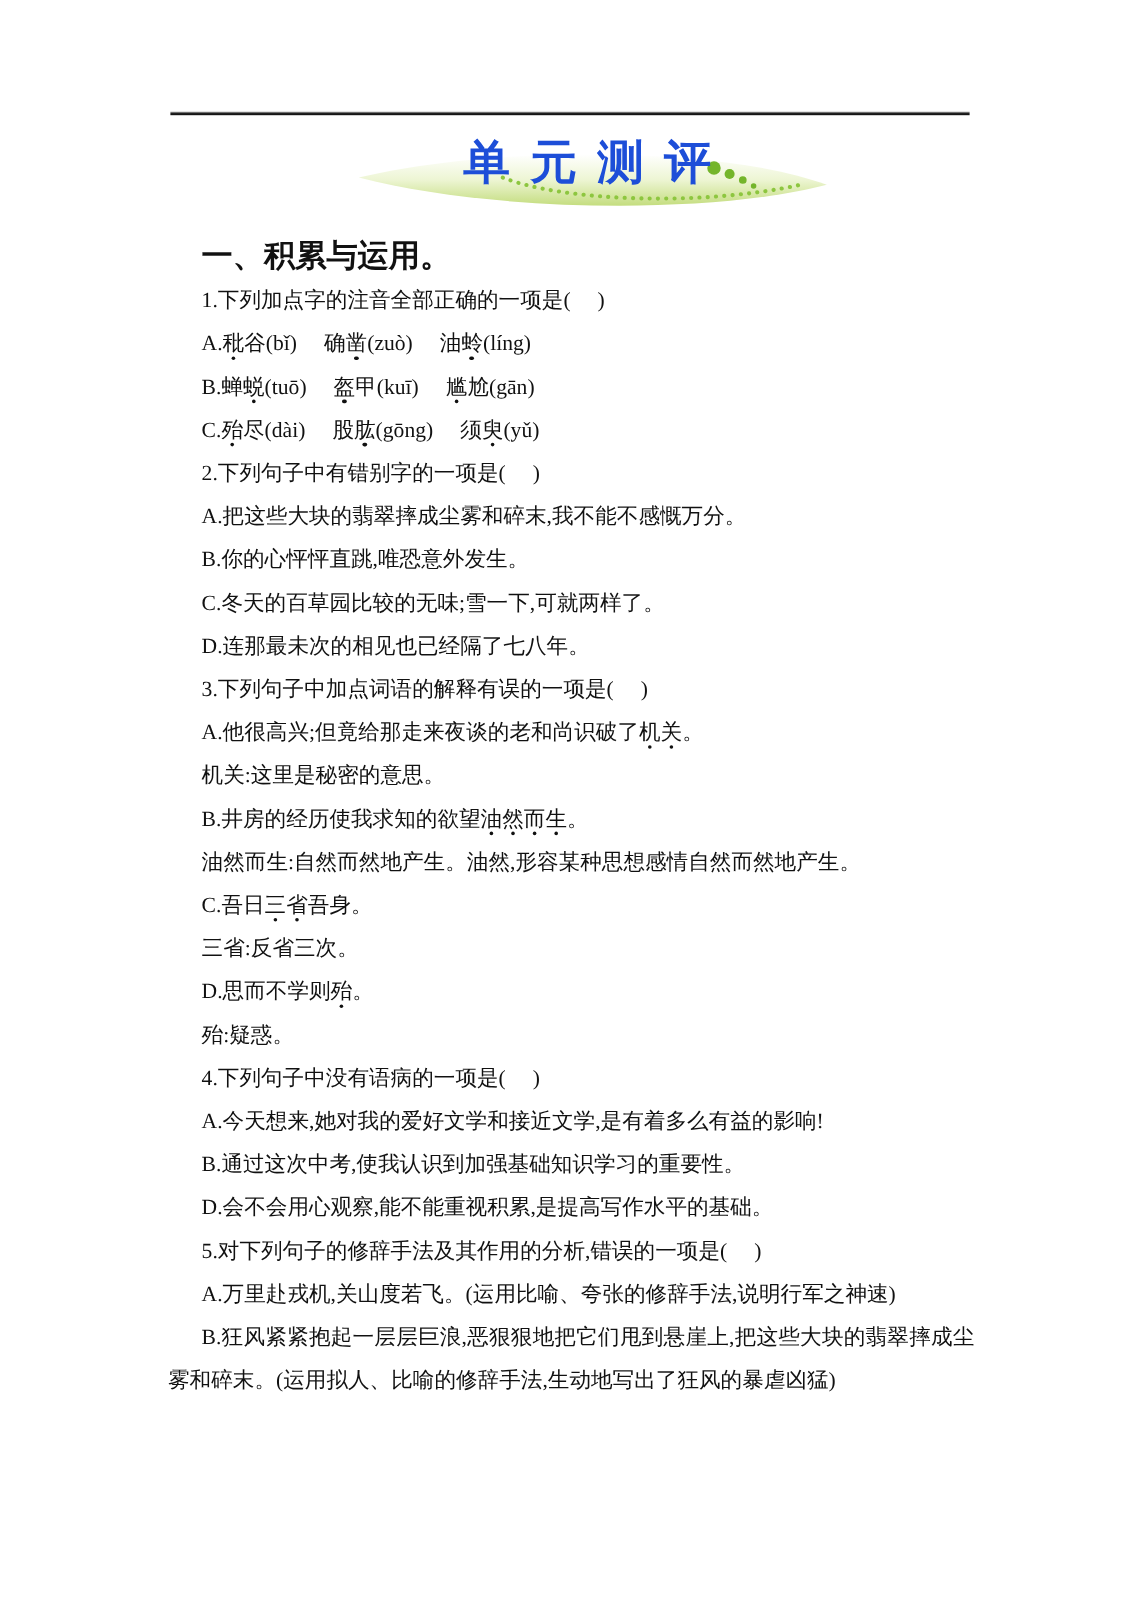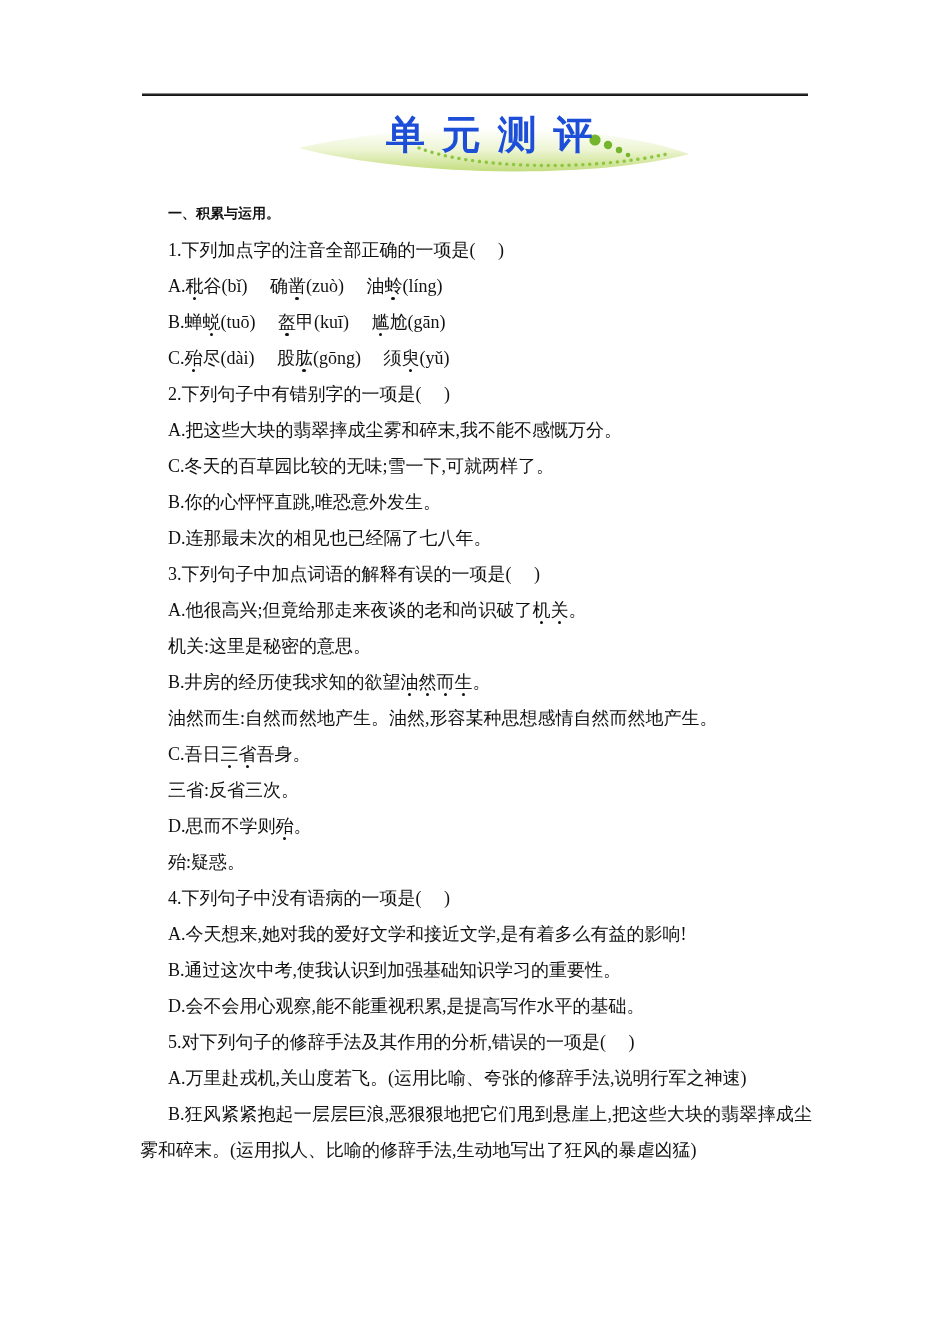--- a/index.html
+++ b/index.html
@@ -17,21 +17,21 @@
     position:absolute; left:386px; top:108px; white-space:nowrap;
     font-family:"Liberation Sans","DejaVu Sans",sans-serif;
     font-size:39px; font-weight:bold; color:#1d4ed8;
     letter-spacing:1px; word-spacing:4px;
   }
   .doc-body {
     position:absolute; left:140px; top:196px; width:672px;
     font-size:18px; line-height:36px; text-align:justify;
   }
   .doc-body p { margin:0; text-indent:28px; }
-  .doc-body p.bold { font-weight:bold; font-size:14px; }
+  .doc-body p.bold { font-weight:bold; font-size:26px; }
   .em { position:relative; }
   .em::after {
     content:""; position:absolute; left:50%; margin-left:-2px; bottom:-4px;
     width:3.5px; height:3.5px; border-radius:50%; background:#111;
   }
 </style>
 </head>
 <body>
 
 <div class="page">
@@ -57,22 +57,22 @@
   <div class="page-title">单 元 测 评</div>
 
   <div class="doc-body">
       <p class="bold">一、积累与运用。</p>
       <p>1.下列加点字的注音全部正确的一项是(　 )</p>
       <p>A.<span class="em">秕</span>谷(bǐ)　 确<span class="em">凿</span>(zuò)　 油<span class="em">蛉</span>(líng)</p>
       <p>B.蝉<span class="em">蜕</span>(tuō)　 <span class="em">盔</span>甲(kuī)　 <span class="em">尴</span>尬(gān)</p>
       <p>C.<span class="em">殆</span>尽(dài)　 股<span class="em">肱</span>(gōng)　 须<span class="em">臾</span>(yǔ)</p>
       <p>2.下列句子中有错别字的一项是(　 )</p>
       <p>A.把这些大块的翡翠摔成尘雾和碎末,我不能不感慨万分。</p>
+      <p>B.你的心怦怦直跳,唯恐意外发生。</p>
       <p>C.冬天的百草园比较的无味;雪一下,可就两样了。</p>
-      <p>B.你的心怦怦直跳,唯恐意外发生。</p>
       <p>D.连那最未次的相见也已经隔了七八年。</p>
       <p>3.下列句子中加点词语的解释有误的一项是(　 )</p>
       <p>A.他很高兴;但竟给那走来夜谈的老和尚识破了<span class="em">机</span><span class="em">关</span>。</p>
       <p>机关:这里是秘密的意思。</p>
       <p>B.井房的经历使我求知的欲望<span class="em">油</span><span class="em">然</span><span class="em">而</span><span class="em">生</span>。</p>
       <p>油然而生:自然而然地产生。油然,形容某种思想感情自然而然地产生。</p>
       <p>C.吾日<span class="em">三</span><span class="em">省</span>吾身。</p>
       <p>三省:反省三次。</p>
       <p>D.思而不学则<span class="em">殆</span>。</p>
       <p>殆:疑惑。</p>

